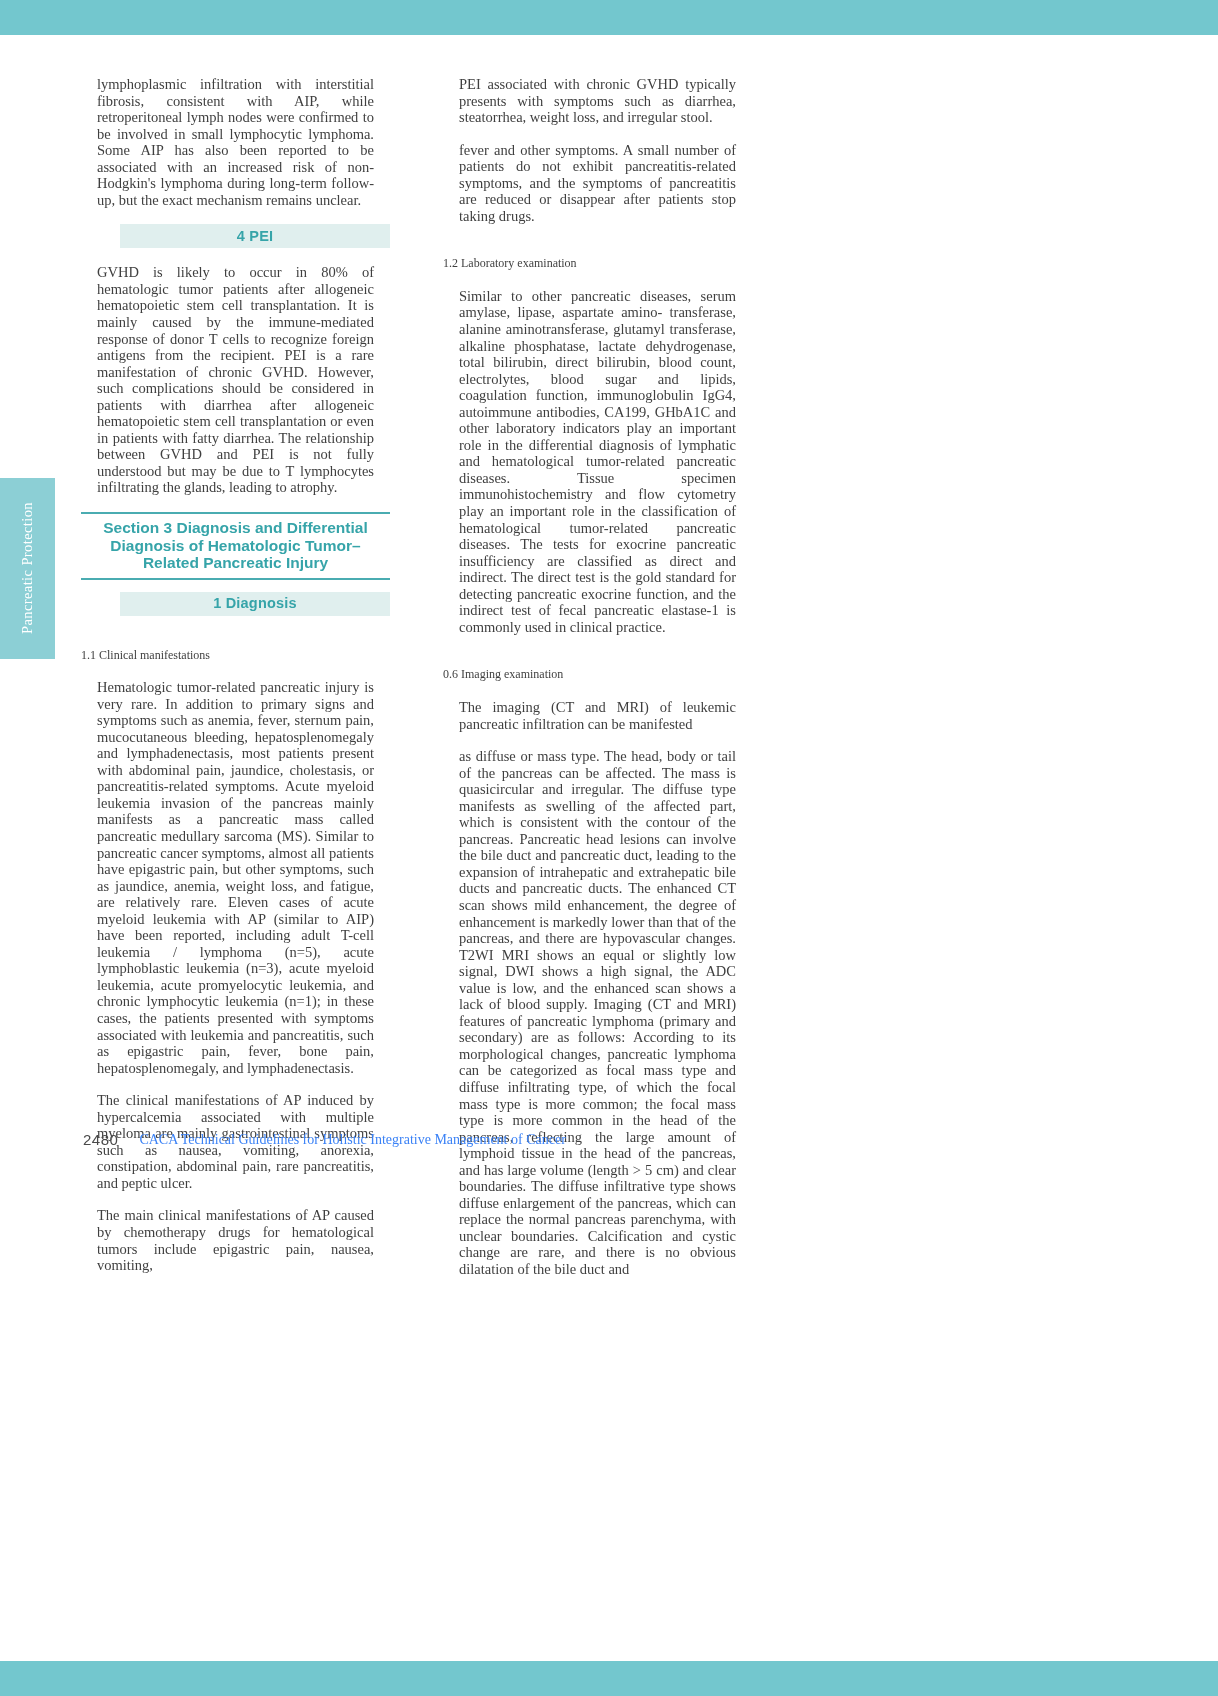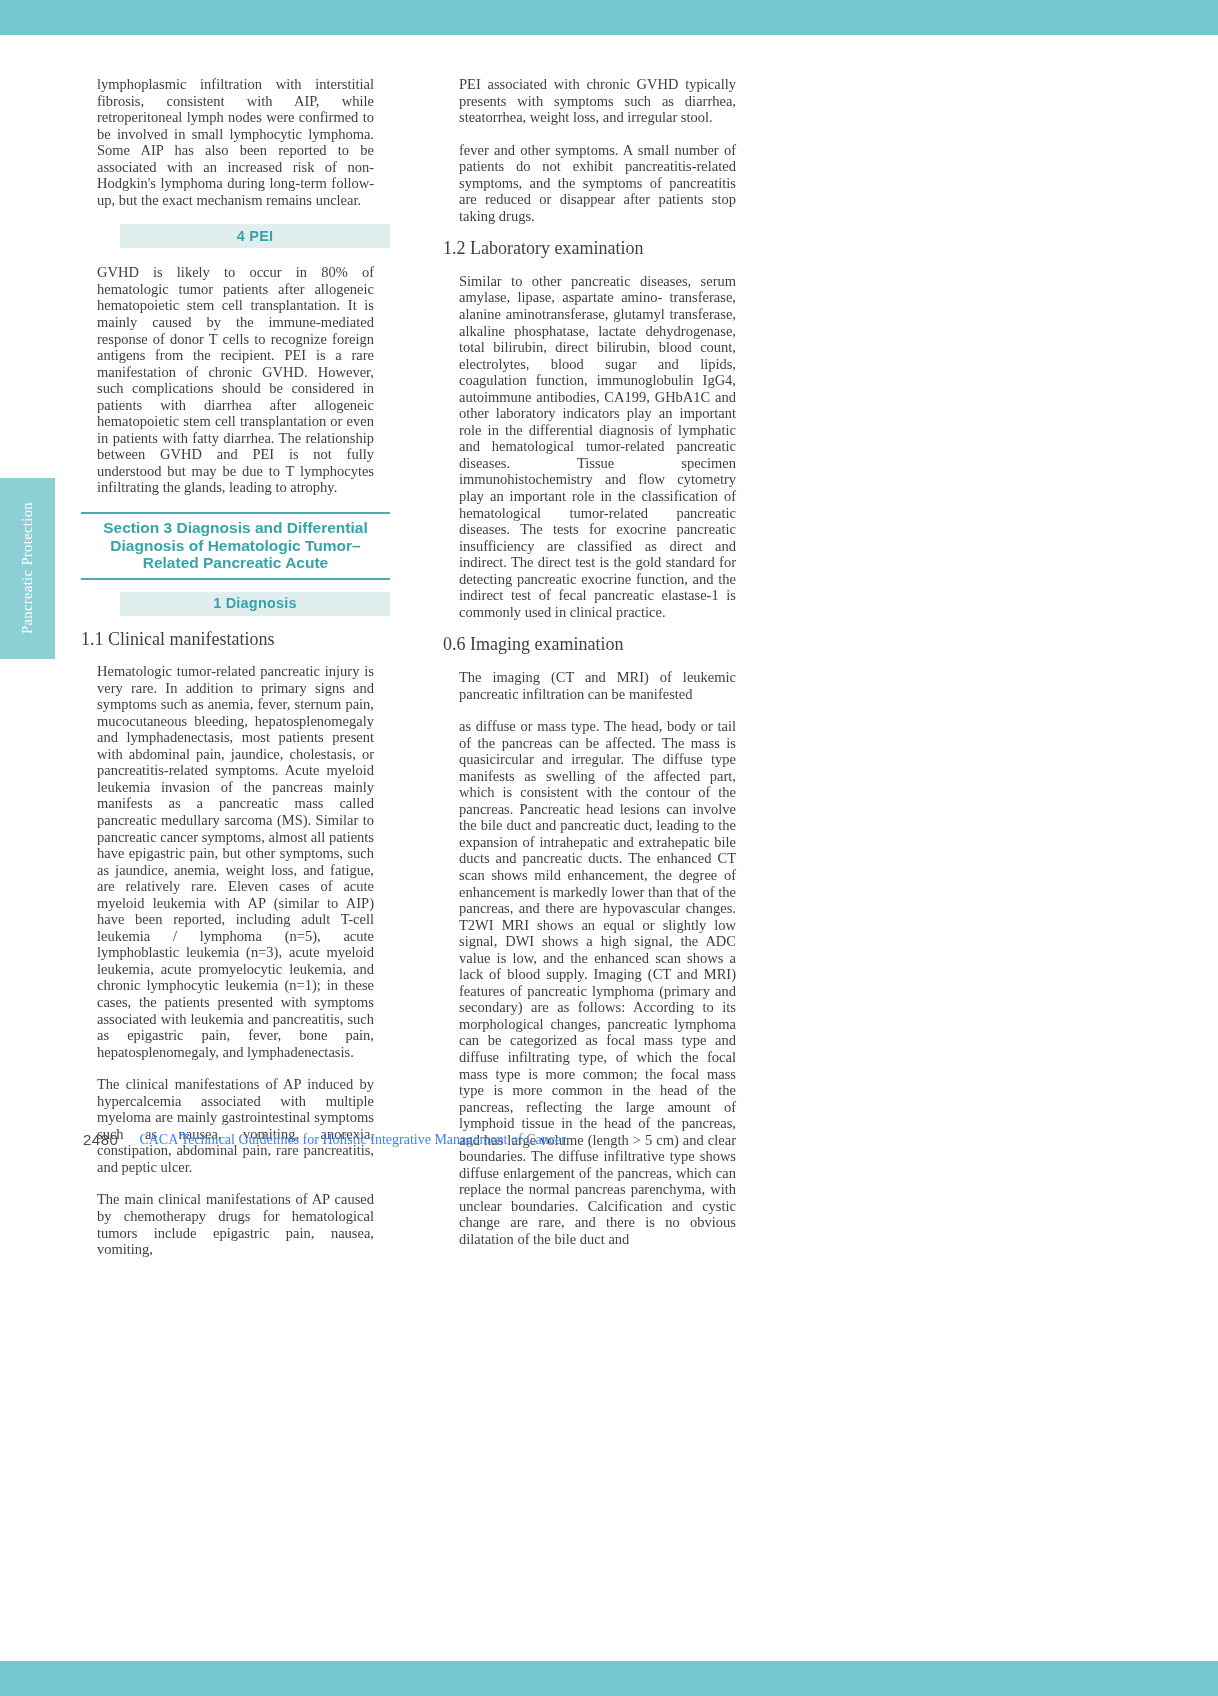--- a/index.html
+++ b/index.html
@@ -33,21 +33,21 @@
     font-size:14.5px;color:#36a4a9;letter-spacing:.2px;margin-left:39px;
   }
   .band.mt12{margin-top:12px;}
   .after-band{margin-top:11px;}
   .sec-title{
     margin-top:14px;border-top:2px solid #4aacb1;border-bottom:2px solid #4aacb1;
     padding:5px 0 6px;text-align:center;
     font-family:"Liberation Sans", sans-serif;font-weight:bold;
     font-size:15.5px;line-height:17.5px;color:#36a4a9;
   }
-  .sub{margin:15px 0 11px;font-weight:normal;font-size:18px;color:#3f3f3f;}
+  .sub{margin:31px 0 11px;font-weight:normal;font-size:12px;color:#3f3f3f;}
   .footer{
     position:absolute;left:83px;top:1131px;display:flex;align-items:flex-end;gap:21px;
     color:#474747;
   }
   .pagenum{font-family:"Liberation Sans", sans-serif;font-size:15px;letter-spacing:.5px;color:#4a4a4a;}
   .booktitle{font-size:14px;color:#3b82f6;}
 </style>
 </head>
 <body>
 
@@ -64,21 +64,21 @@
 
     <div class="band">
       <span>4 PEI</span>
     </div>
 
     <p class="body after-band">GVHD is likely to occur in 80% of hematologic tumor patients after allogeneic hematopoietic stem cell transplantation. It is mainly caused by the immune-mediated response of donor T cells to recognize foreign antigens from the recipient. PEI is a rare manifestation of chronic GVHD. However, such complications should be considered in patients with diarrhea after allogeneic hematopoietic stem cell transplantation or even in patients with fatty diarrhea. The relationship between GVHD and PEI is not fully understood but may be due to T lymphocytes infiltrating the glands, leading to atrophy.</p>
 
     <div class="sec-title">
       <div>Section 3 Diagnosis and Differential</div>
       <div>Diagnosis of Hematologic Tumor–</div>
-      <div>Related Pancreatic Acute</div>
+      <div>Related Pancreatic Injury</div>
     </div>
 
     <div class="band mt12">
       <span>1 Diagnosis</span>
     </div>
 
     <h3 class="sub">1.1 Clinical manifestations</h3>
 
     <p class="body">Hematologic tumor-related pancreatic injury is very rare. In addition to primary signs and symptoms such as anemia, fever, sternum pain, mucocutaneous bleeding, hepatosplenomegaly and lymphadenectasis, most patients present with abdominal pain, jaundice, cholestasis, or pancreatitis-related symptoms. Acute myeloid leukemia invasion of the pancreas mainly manifests as a pancreatic mass called pancreatic medullary sarcoma (MS). Similar to pancreatic cancer symptoms, almost all patients have epigastric pain, but other symptoms, such as jaundice, anemia, weight loss, and fatigue, are relatively rare. Eleven cases of acute myeloid leukemia with AP (similar to AIP) have been reported, including adult T-cell leukemia / lymphoma (n=5), acute lymphoblastic leukemia (n=3), acute myeloid leukemia, acute promyelocytic leukemia, and chronic lymphocytic leukemia (n=1); in these cases, the patients presented with symptoms associated with leukemia and pancreatitis, such as epigastric pain, fever, bone pain, hepatosplenomegaly, and lymphadenectasis.</p>
     <p class="body">The clinical manifestations of AP induced by hypercalcemia associated with multiple myeloma are mainly gastrointestinal symptoms such as nausea, vomiting, anorexia, constipation, abdominal pain, rare pancreatitis, and peptic ulcer.</p>

